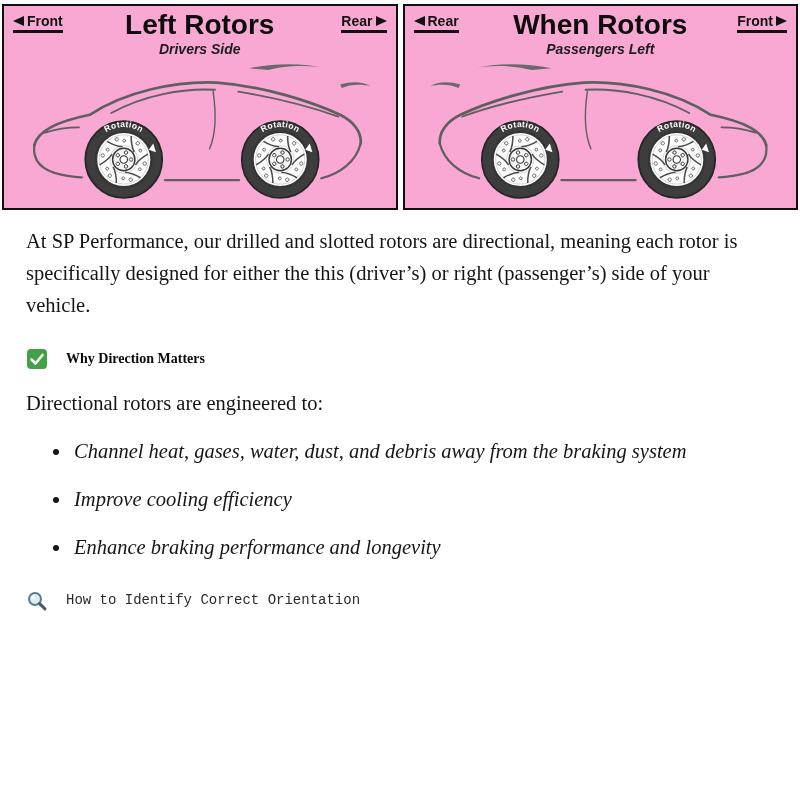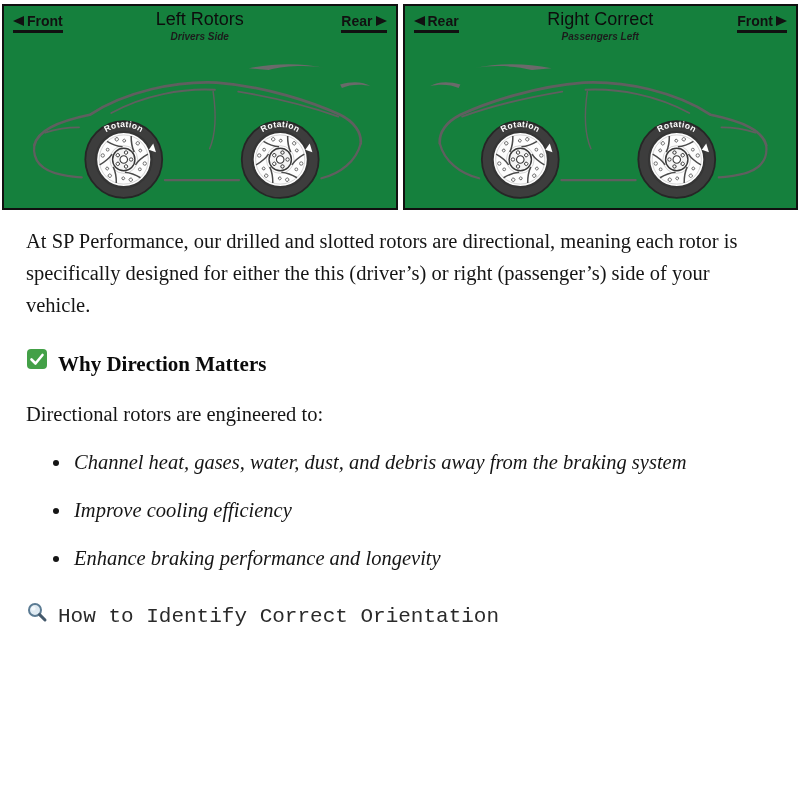--- a/index.html
+++ b/index.html
@@ -1,39 +1,39 @@
 <!DOCTYPE html>
 <html><head>
 <meta charset="utf-8">
 <style>
   * { box-sizing: border-box; }
   html,body { margin:0; padding:0; background:#fff; }
   body { width:800px; font-family:"Liberation Serif", serif; color:#151515; }
 
   
   .diagram { display:flex; gap:5px; padding:4px 2px 0 2px; }
-  .panel { flex:1; border:2px solid #101010; background:#15803d; position:relative; height:206px; overflow:hidden; }
+  .panel { flex:1; border:2px solid #101010; background:#f9a8d4; position:relative; height:206px; overflow:hidden; }
   .panel-header { position:relative; height:48px; }
   .dir { position:absolute; top:7px; display:flex; align-items:center; gap:3px;
          font-family:"Liberation Sans", sans-serif; font-weight:bold; font-size:14px;
          color:#111; border-bottom:3px solid #111; padding-bottom:1px; }
   .dir-left  { left:9px; }
   .dir-right { right:9px; }
   .tri-left  { width:0; height:0; border-top:5px solid transparent; border-bottom:5px solid transparent; border-right:11px solid #111; }
   .tri-right { width:0; height:0; border-top:5px solid transparent; border-bottom:5px solid transparent; border-left:11px solid #111; }
   .panel-titles { text-align:center; padding-top:4px; font-family:"Liberation Sans", sans-serif; }
-  .panel-title { font-size:18px; font-weight:normal; color:#0d0d0d; line-height:1.05;text-align:center; }
-  .panel-sub { font-size:10px; font-weight:bold; font-style:italic; color:#1c1c1c; margin-top:2px; }
+  .panel-title { font-size:28px; font-weight:bold; color:#0d0d0d; line-height:1.05;text-align:center; }
+  .panel-sub { font-size:14px; font-weight:bold; font-style:italic; color:#1c1c1c; margin-top:2px; }
   .car-svg { display:block; width:100%; height:152px; }
   .rot-text { font-family:"Liberation Sans", sans-serif; font-size:9.5px; font-weight:bold; fill:#ffffff; letter-spacing:.4px; }
 
   
   .content { padding:16px 26px 18px 26px; font-size:20.5px; line-height:1.56; }
   .intro { margin:0; max-width:756px; }
-  .sec-head { display:flex; gap:10px; font-size:21px; font-weight:bold; margin:26px 0 6px 0; color:#0b0b0b; }
+  .sec-head { display:flex; gap:18px; font-size:14px; font-weight:bold; margin:26px 0 6px 0; color:#0b0b0b; }
   .sec-head.normal { font-weight:normal; color:#2a2a2a;font-family:Liberation Mono, monospace; }
   .lead { margin:18px 0 6px 0; }
   ul.bullets { margin:10px 0 6px 0; padding-left:46px; }
   ul.bullets li { margin:16px 0; padding-left:2px;font-style:italic; }
   .hidden-defs { position:absolute; width:0; height:0; overflow:hidden; }
   .icon-badge { flex:0 0 auto; display:inline-flex; }
 </style>
 </head>
 <body>
 
@@ -122,21 +122,21 @@
       </svg>
     </div>
 
     <div class="panel">
       <div class="panel-header">
         <div class="dir dir-left">
           <span class="tri-left"></span>
           <span>Rear</span>
         </div>
         <div class="panel-titles">
-          <div class="panel-title">Right Correct</div>
+          <div class="panel-title">When Rotors</div>
           <div class="panel-sub">Passengers Left</div>
         </div>
         <div class="dir dir-right">
           <span>Front</span>
           <span class="tri-right"></span>
         </div>
       </div>
       <svg class="car-svg" viewBox="0 0 390 170">
         <use href="#carFull" transform="translate(390,0) scale(-1,1)"></use>
         <g transform="translate(105,118)">

